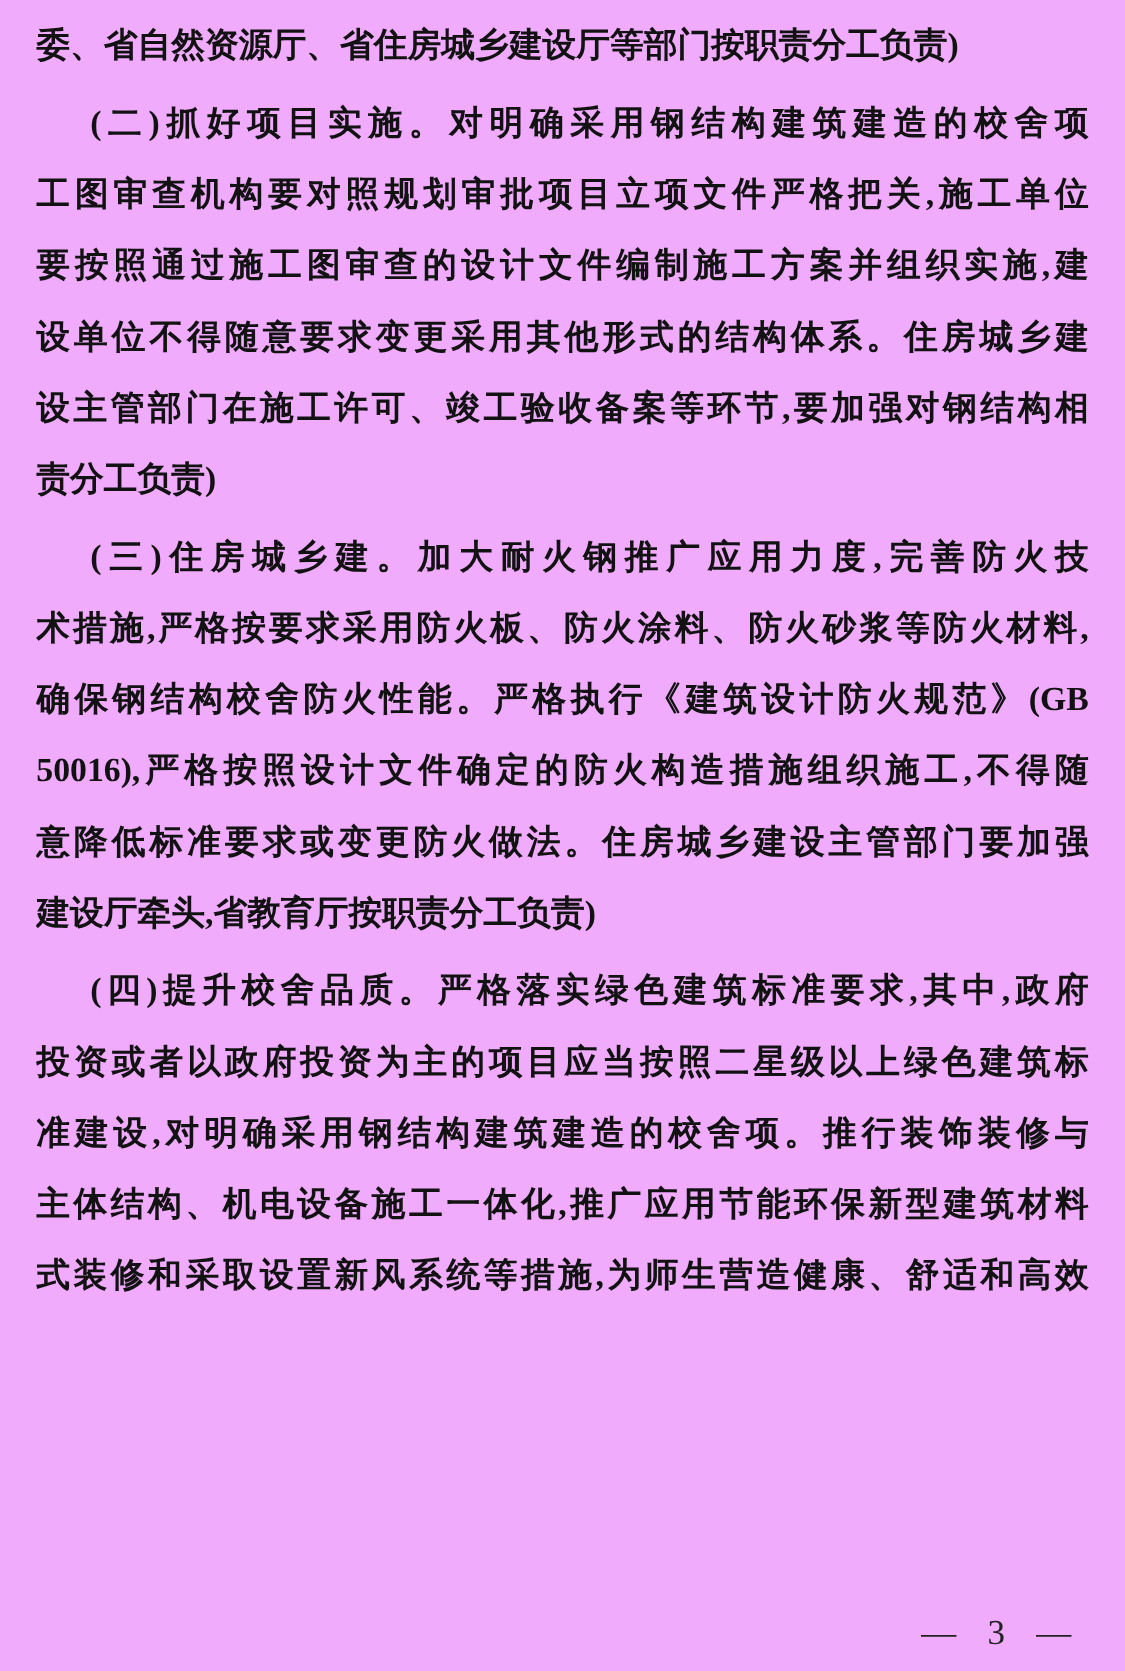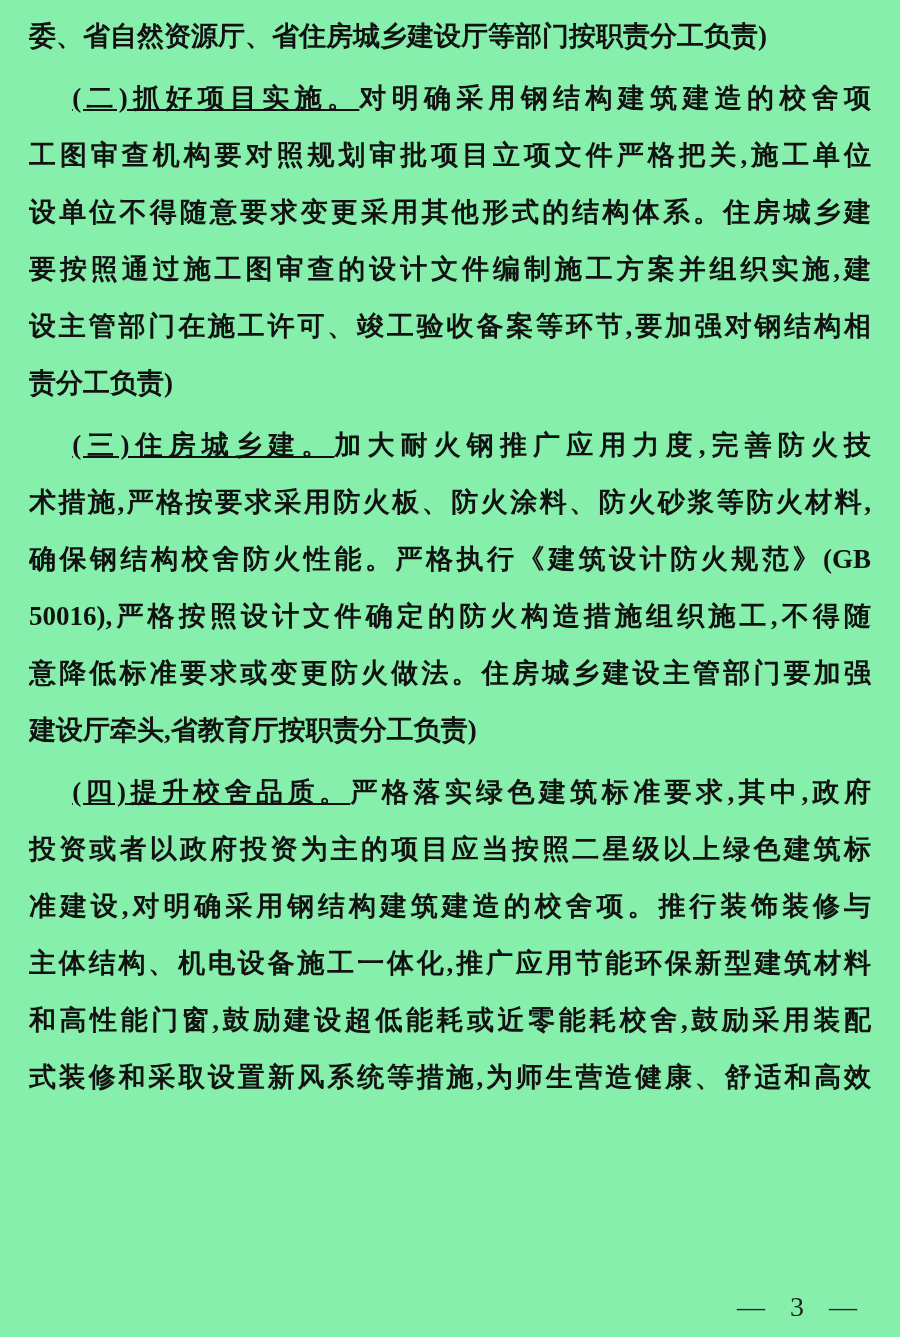--- a/index.html
+++ b/index.html
@@ -2,21 +2,21 @@
 <html><head>
 <meta charset="utf-8">
 <style>
   * { margin: 0; padding: 0; box-sizing: border-box; }
   html, body { background: #ffffff; }
   .page {
     position: relative;
     width: 900px;
     height: 1337px;
     margin: 0 auto;
-    background: #86efac;
+    background: #f0abfc;
     color: #121212;
     font-family: "Liberation Serif", "DejaVu Serif", serif;
     overflow: hidden;
   }
   .body-text {
     position: absolute;
     left: 29px;
     right: 29px;
     top: 8px;
   }
@@ -29,21 +29,21 @@
     text-align-last: justify;
     white-space: normal;
     overflow: hidden;
     height: 57px;
   }
   .line.last {
     text-align: left;
     text-align-last: left;
   }
   .line.indent { text-indent: 1.6em; }
-  .heading { font-weight: 800; text-decoration: underline; }
+  .heading { font-weight: 800; }
   .page-number {
     position: absolute;
     top: 1290px;
     right: 34px;
     font-size: 28px;
     line-height: 34px;
     letter-spacing: 9px;
     font-weight: 500;
     color: #222222;
   }
@@ -54,40 +54,39 @@
 <div class="page">
   <div class="body-text">
 
     <div class="para">
       <div class="line last">委、省自然资源厅、省住房城乡建设厅等部门按职责分工负责)</div>
     </div>
 
     <div class="para">
       <div class="line indent"><span class="heading">(二)抓好项目实施。</span><span>对明确采用钢结构建筑建造的校舍项</span></div>
       <div class="line">工图审查机构要对照规划审批项目立项文件严格把关,施工单位</div>
+      <div class="line">要按照通过施工图审查的设计文件编制施工方案并组织实施,建</div>
       <div class="line">设单位不得随意要求变更采用其他形式的结构体系。住房城乡建</div>
-      <div class="line">要按照通过施工图审查的设计文件编制施工方案并组织实施,建</div>
       <div class="line">设主管部门在施工许可、竣工验收备案等环节,要加强对钢结构相</div>
       <div class="line last">责分工负责)</div>
     </div>
 
     <div class="para">
       <div class="line indent"><span class="heading">(三)住房城乡建。</span><span>加大耐火钢推广应用力度,完善防火技</span></div>
       <div class="line">术措施,严格按要求采用防火板、防火涂料、防火砂浆等防火材料,</div>
       <div class="line">确保钢结构校舍防火性能。严格执行《建筑设计防火规范》(GB</div>
       <div class="line">50016),严格按照设计文件确定的防火构造措施组织施工,不得随</div>
       <div class="line">意降低标准要求或变更防火做法。住房城乡建设主管部门要加强</div>
       <div class="line last">建设厅牵头,省教育厅按职责分工负责)</div>
     </div>
 
     <div class="para">
       <div class="line indent"><span class="heading">(四)提升校舍品质。</span><span>严格落实绿色建筑标准要求,其中,政府</span></div>
       <div class="line">投资或者以政府投资为主的项目应当按照二星级以上绿色建筑标</div>
       <div class="line">准建设,对明确采用钢结构建筑建造的校舍项。推行装饰装修与</div>
       <div class="line">主体结构、机电设备施工一体化,推广应用节能环保新型建筑材料</div>
-      <div class="line">和高性能门窗,鼓励建设超低能耗或近零能耗校舍,鼓励采用装配</div>
       <div class="line">式装修和采取设置新风系统等措施,为师生营造健康、舒适和高效</div>
     </div>
 
   </div>
 
   <div class="page-number">— 3 —</div>
 </div>
 
 </body></html>

